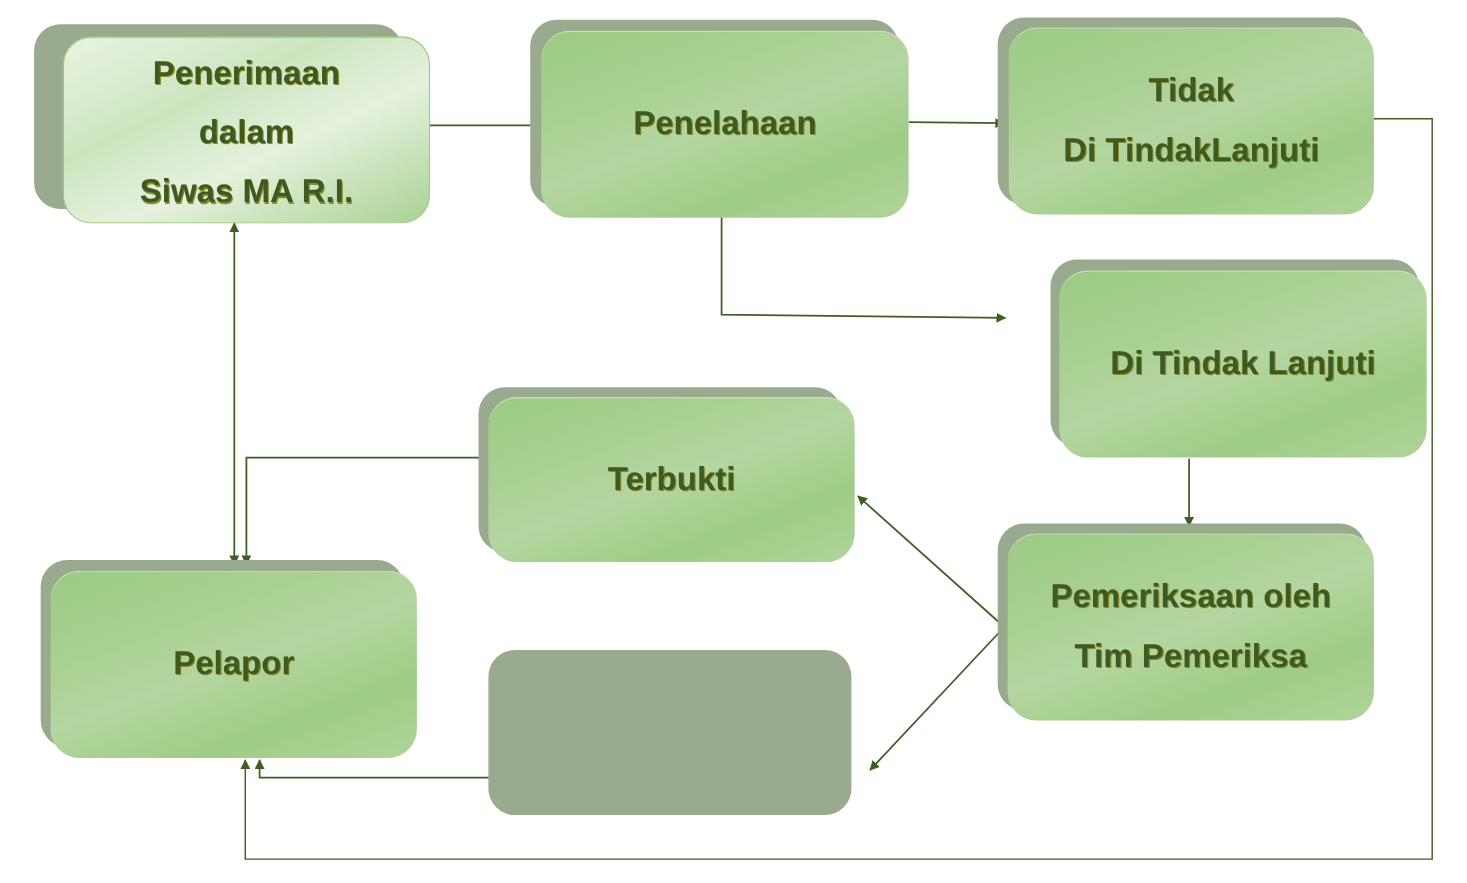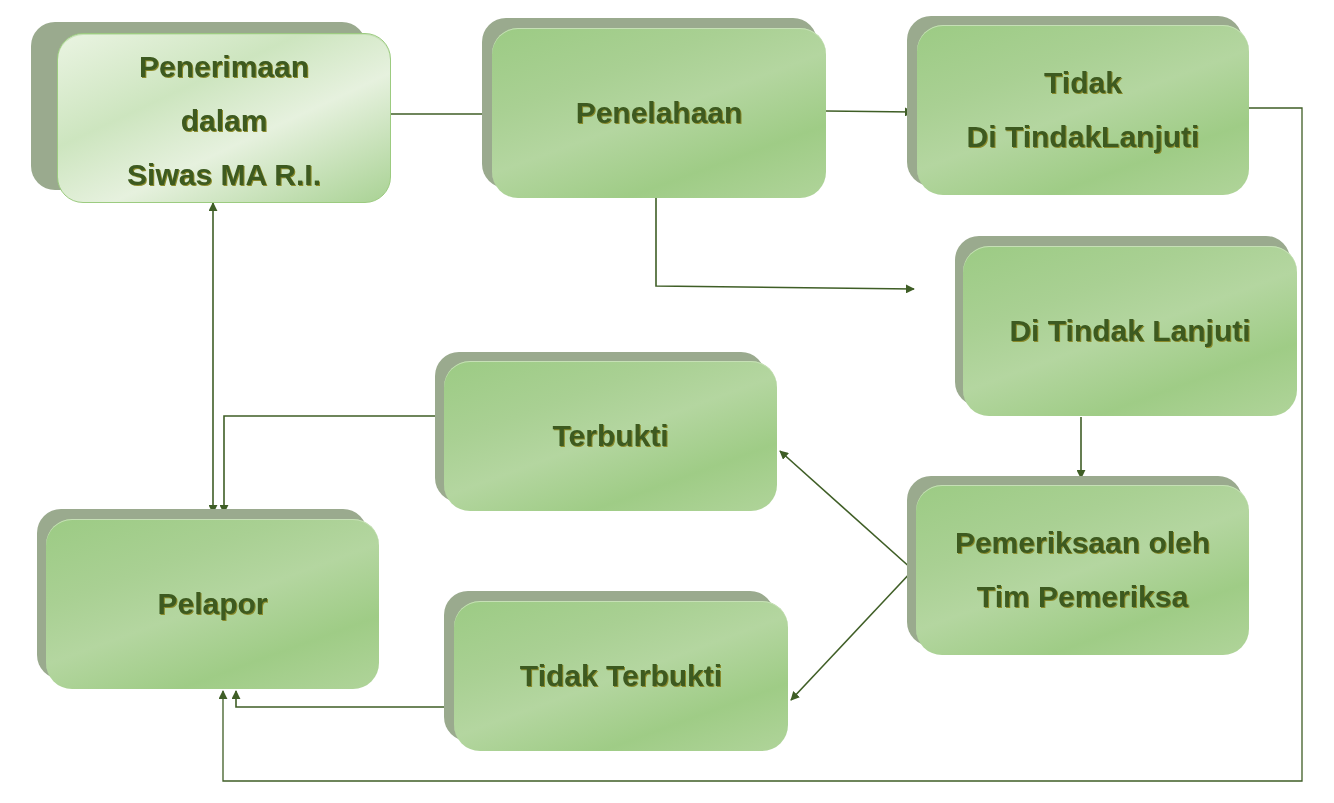--- a/index.html
+++ b/index.html
@@ -104,16 +104,13 @@
 
 <div class="node" style="left:37px;top:509px;width:345px;height:182px;">
   <div class="shadow" style="left:0;top:0;width:330px;height:170px;"></div>
   <div class="box" style="left:9px;top:10px;width:333px;height:170px;align-items:center;">
     <span class="label">Pelapor</span>
   </div>
 </div>
 
 <div class="node" style="left:444px;top:591px;width:345px;height:162px;">
   <div class="shadow" style="left:0;top:0;width:330px;height:150px;"></div>
-  <div class="box" style="left:10px;top:10px;width:334px;height:150px;">
-    <span class="label">Tidak Terbukti</span>
-  </div>
 </div>
 
 </body></html>

